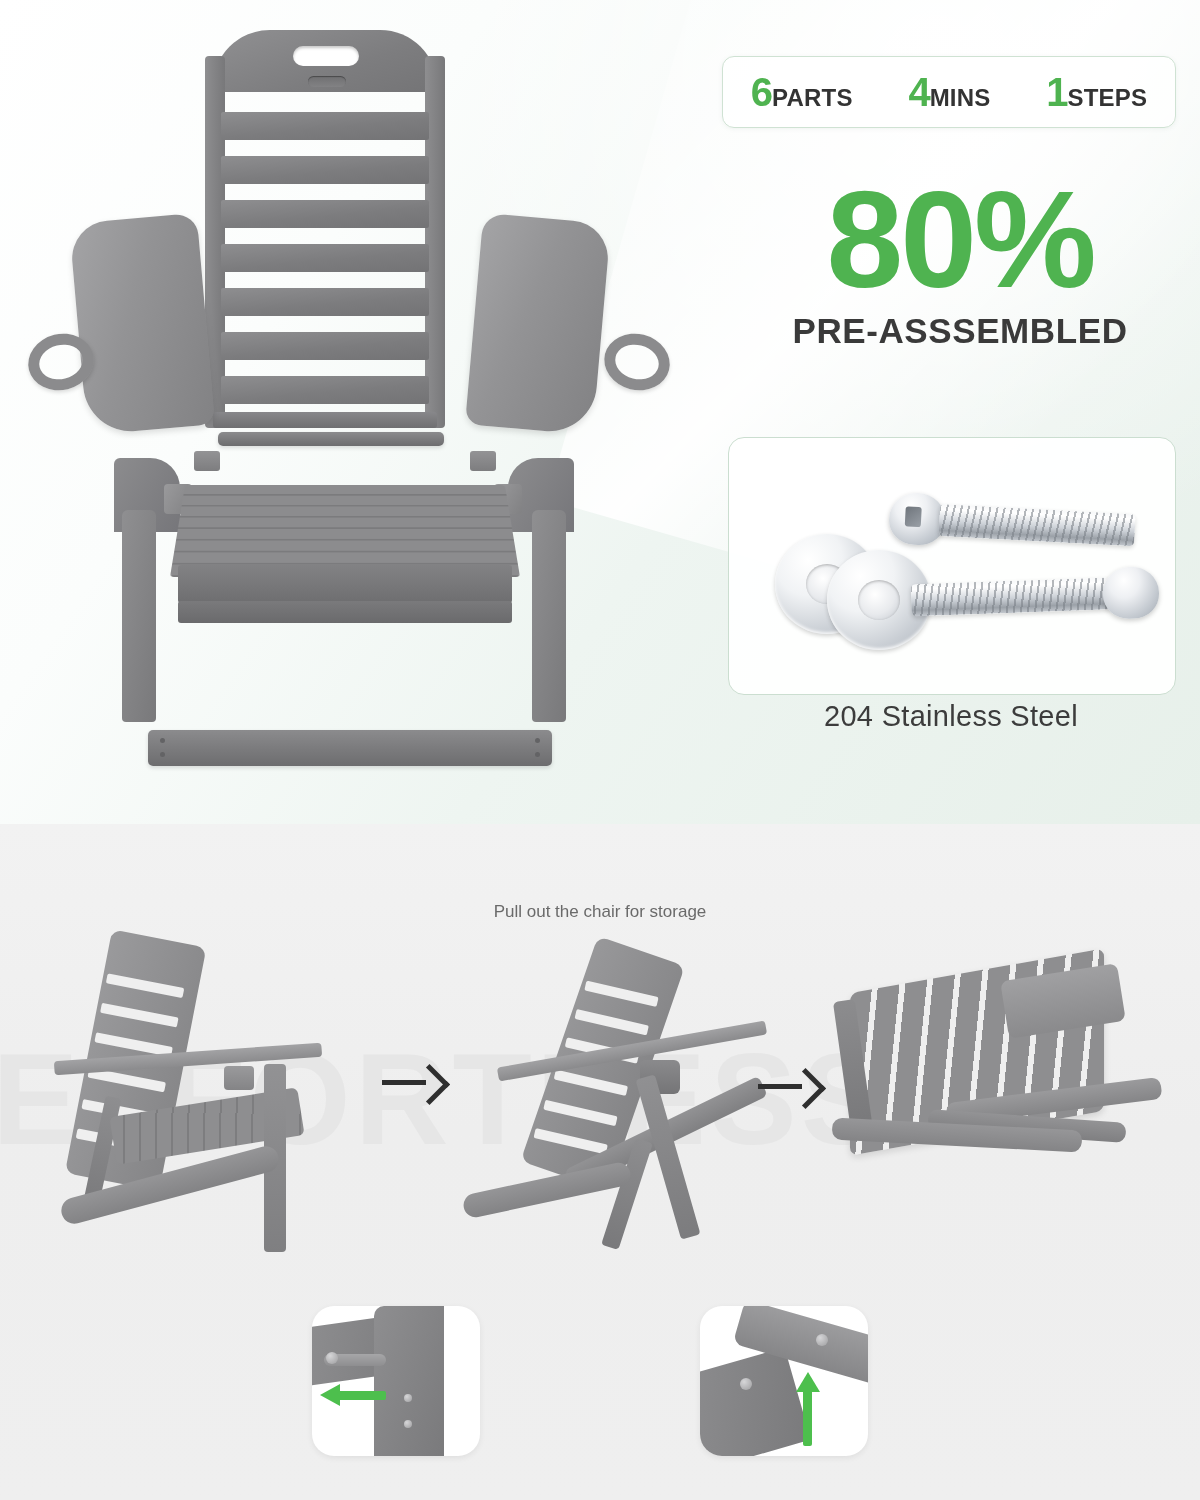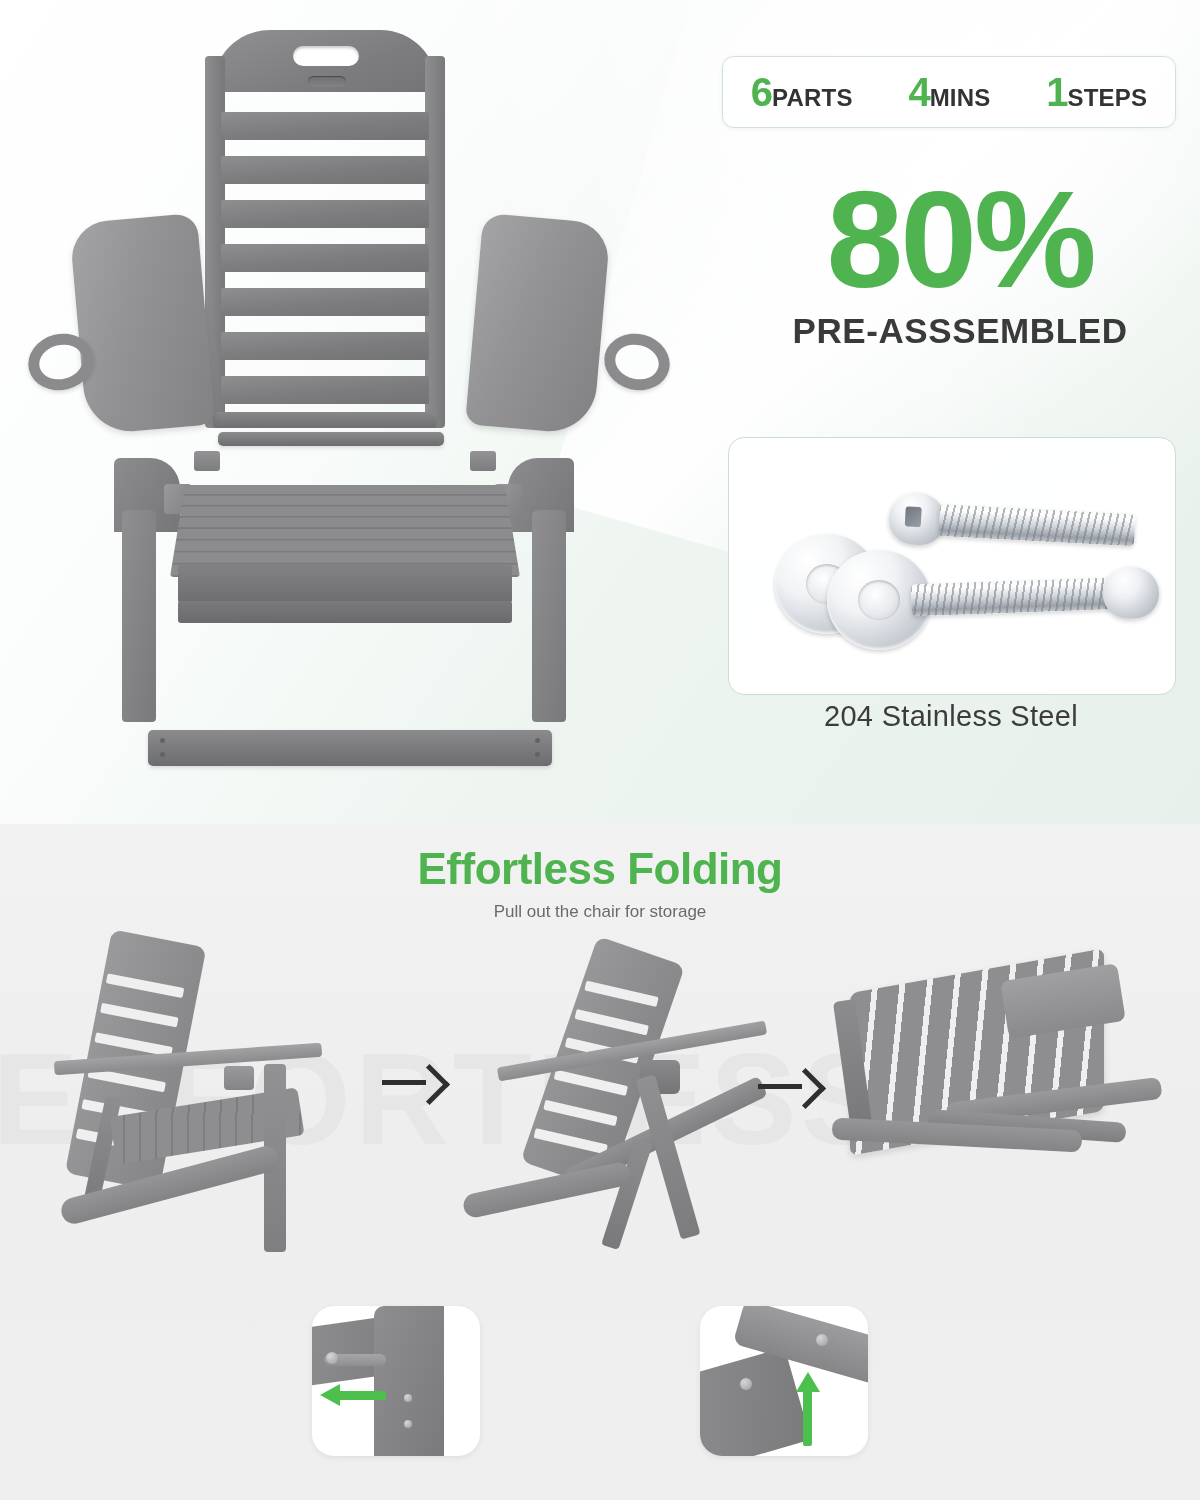--- a/index.html
+++ b/index.html
@@ -324,21 +324,20 @@
         <div class="head" style="left:192px;top:4px;width:56px;height:52px;"></div>
       </div>
     </div>
     <div class="hw-caption">204 Stainless Steel</div>
   </div>
 
   <div class="bottom-panel">
 
     <div class="wm wm-1">EFFORTLESS</div>
 
-    <div class="fold-title">Effortless Folding</div>
     <div class="fold-sub">Pull out the chair for storage</div>
 
     <div class="seq">
 
       <div class="chair-a">
         <div class="back">
           <div class="bslat" style="top:44px"></div>
           <div class="bslat" style="top:74px"></div>
           <div class="bslat" style="top:104px"></div>
           <div class="bslat" style="top:140px"></div>

